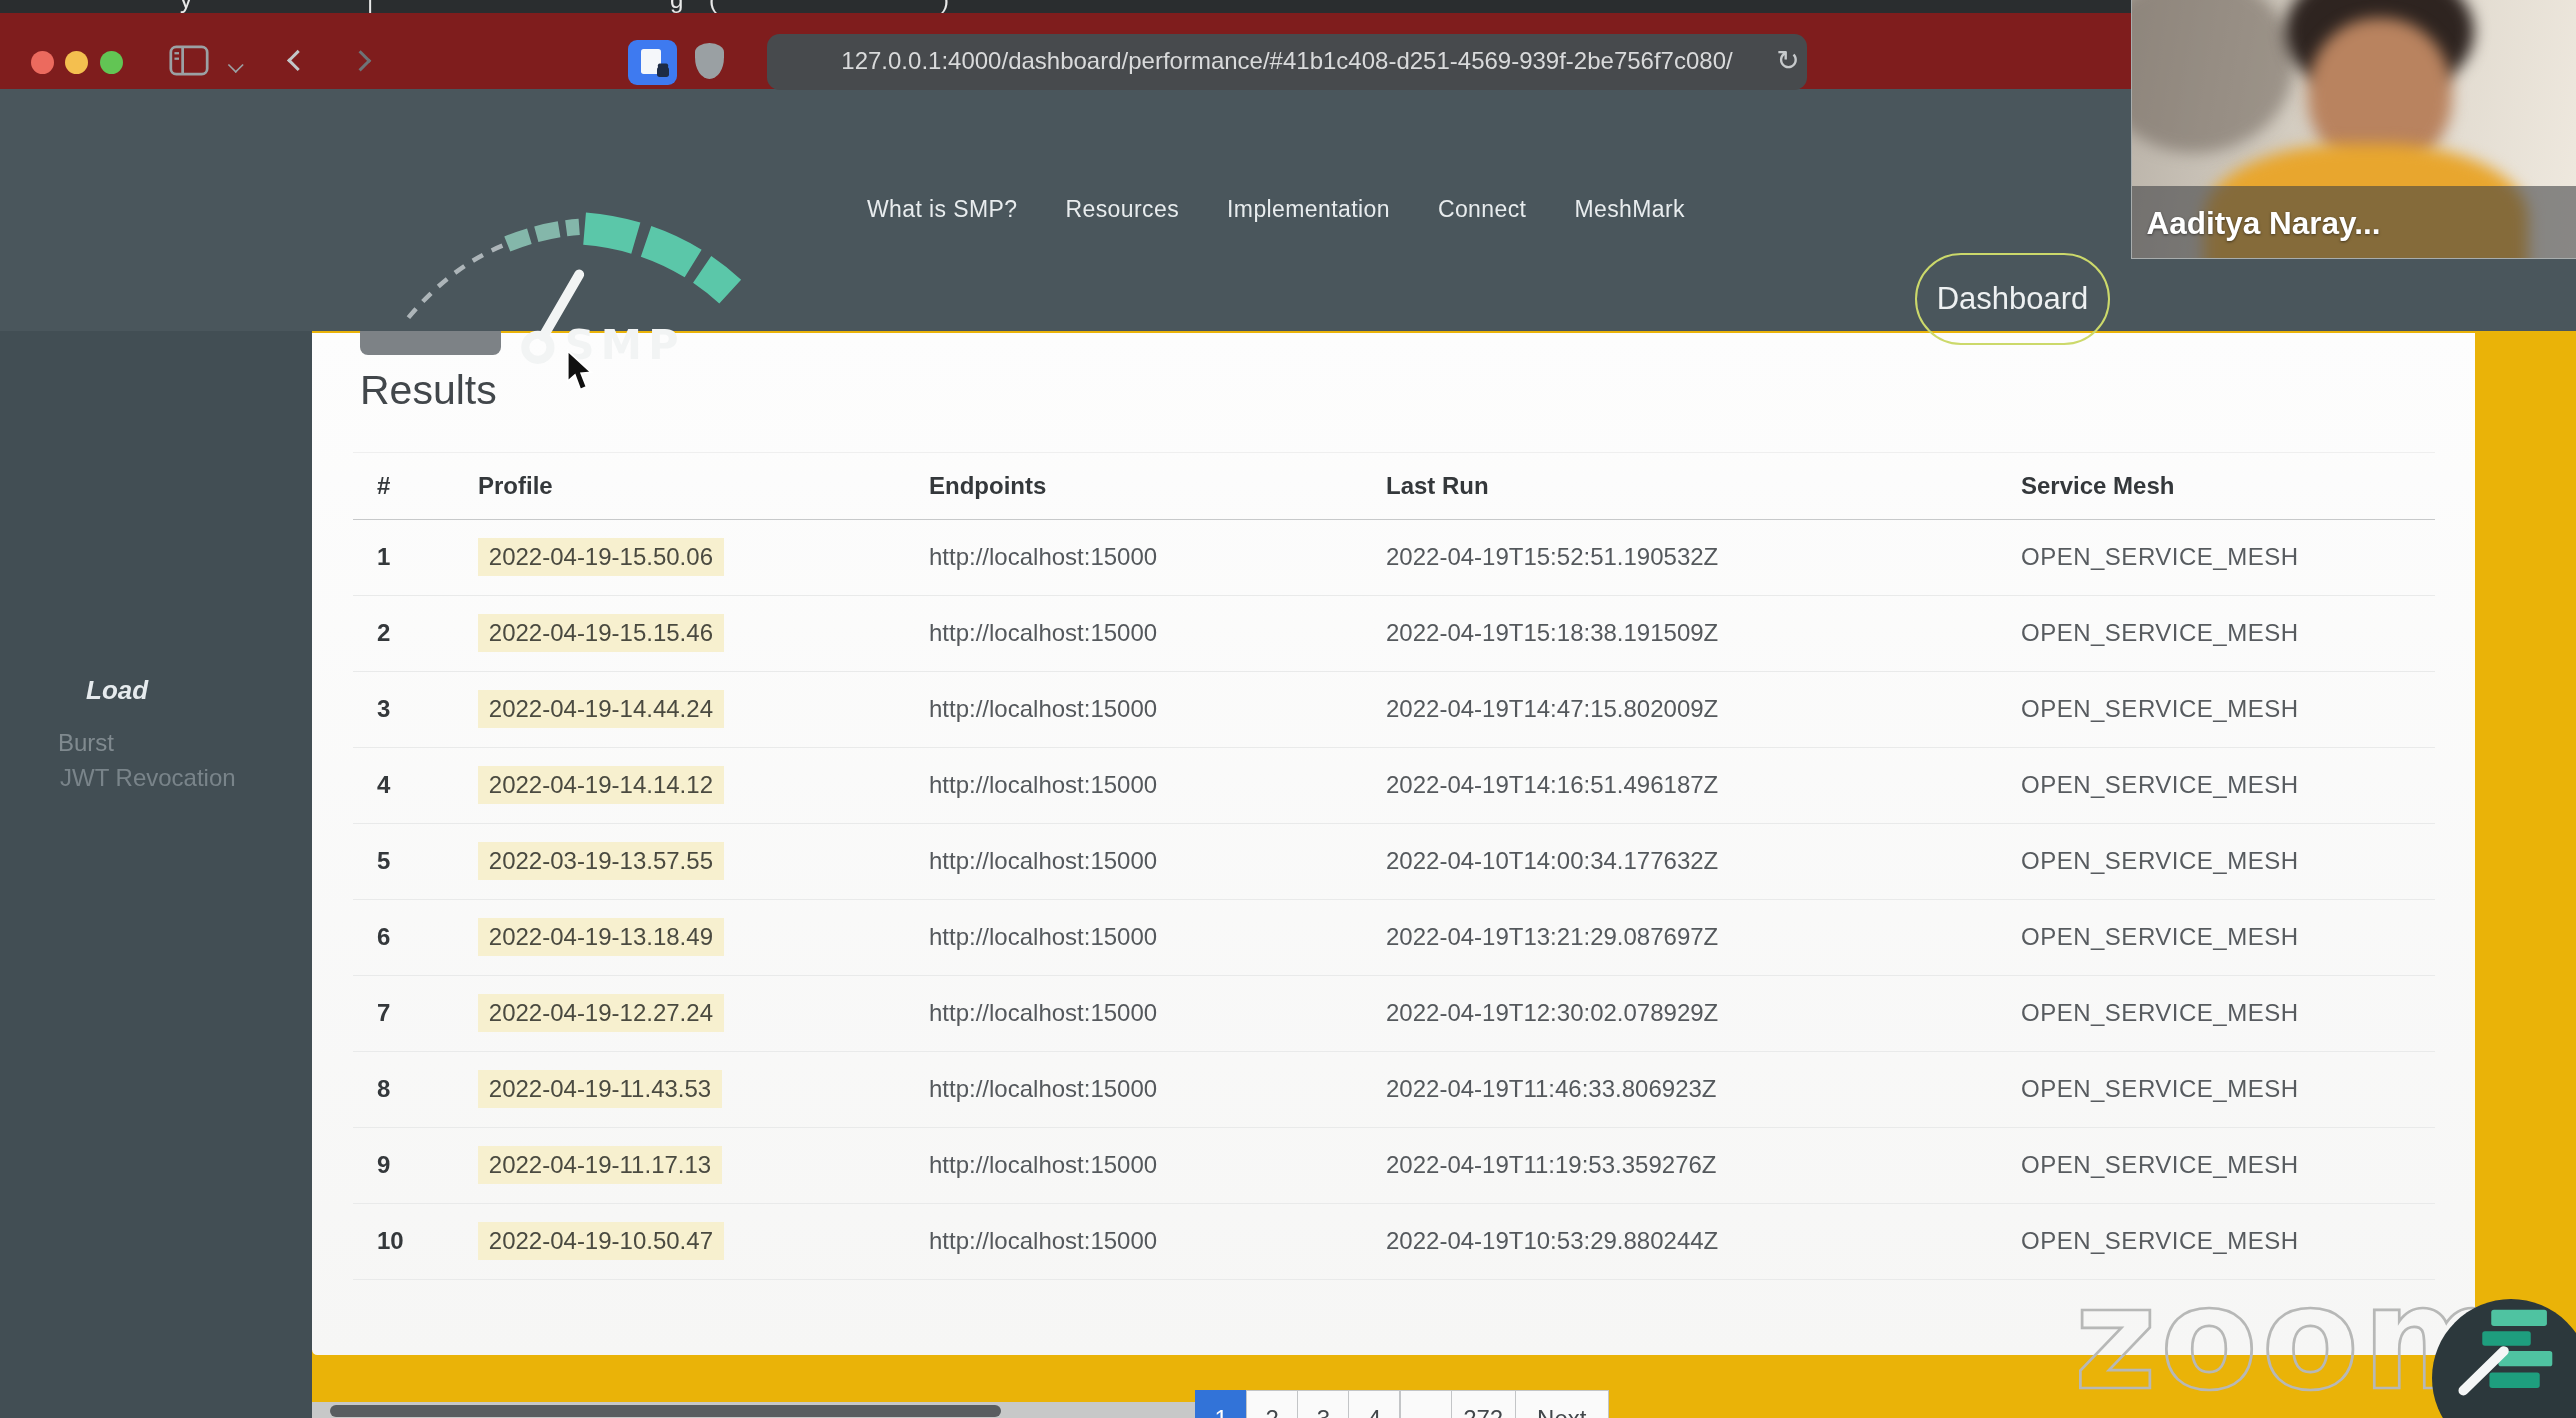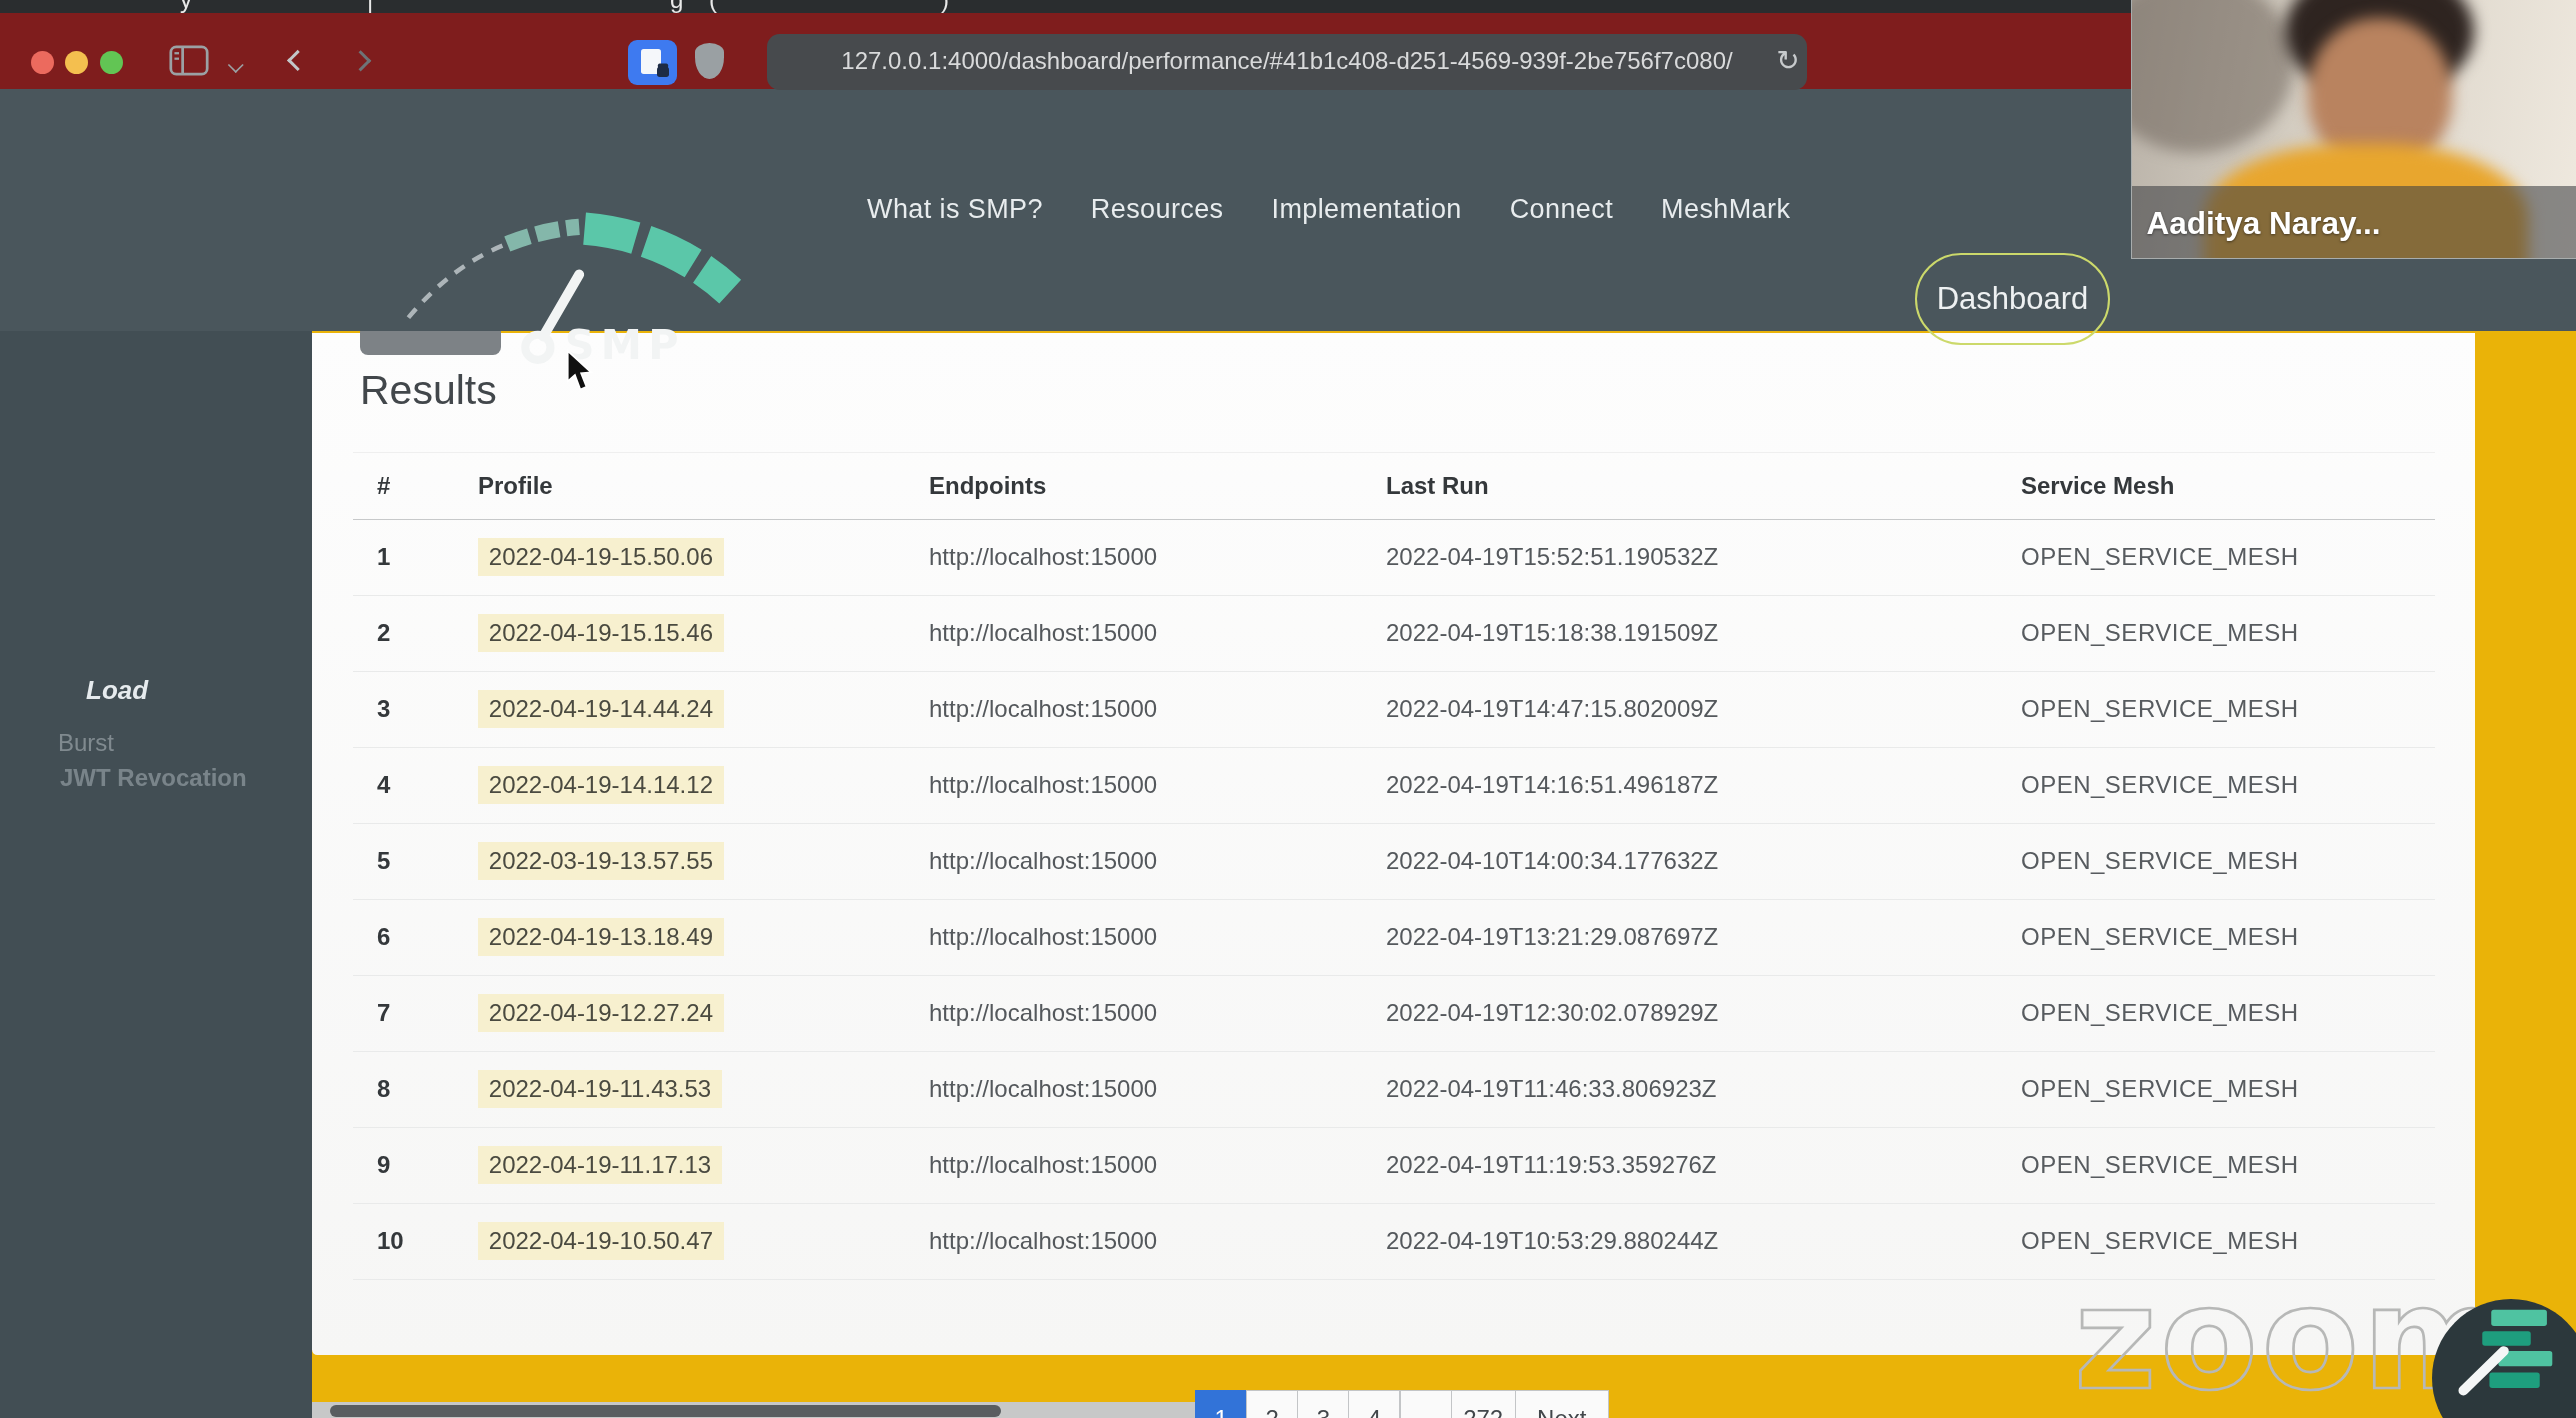--- a/index.html
+++ b/index.html
@@ -42,31 +42,31 @@
                text-align:center; line-height:54px; white-space:nowrap; overflow:hidden; }
   #refresh-icon { position:absolute; left:1768px; top:21.6px; width:40px; height:56px;
                   color:#c7cacc; font-size:28px; line-height:54px; text-align:center; }
 
   
   #site-header { position:absolute; left:0; top:88px; width:2576px; height:243px;
                  background:#4a565c; z-index:10; }
   #logo { position:absolute; left:401px; top:120px; }
   #main-nav { position:absolute; left:867px; top:0; height:243px; display:flex;
               align-items:center; gap:48px; }
-  #main-nav .nav-item { color:#e8ecee; font-size:27px; letter-spacing:0.4px; white-space:nowrap; }
+  #main-nav .nav-item { color:#e8ecee; font-size:23px; letter-spacing:0.4px; white-space:nowrap; }
   #dashboard-pill { position:absolute; left:1915px; top:165px; width:195px; height:92px;
                     border:2.7px solid #ccd96b; border-radius:47px; color:#eef1f2;
                     font-size:31px; display:flex; align-items:center; justify-content:center; }
 
   
   #side-nav { position:absolute; left:0; top:331px; width:312px; height:1087px; background:#424e54; }
   #side-load { position:absolute; left:86px; top:344px; font-style:italic; font-weight:600;
                font-size:26px; color:#e6ebee; }
   #side-burst { position:absolute; left:58px; top:398px; font-size:24px; color:rgba(214,222,226,.42); }
-  #side-jwt { position:absolute; left:60px; top:433px; font-size:24px; color:rgba(214,222,226,.38);font-weight:bold; }
+  #side-jwt { position:absolute; left:60px; top:433px; font-size:24px; color:rgba(214,222,226,.38); }
 
   
   #content { position:absolute; left:312px; top:331px; width:2264px; height:1087px;
              background:#eab308; }
   #card { position:absolute; left:0; top:1.8px; width:2163px; height:1022px;
           background:linear-gradient(#fdfdfd,#f6f6f5); border-radius:0 0 5.4px 5.4px; }
   #card-tab { position:absolute; left:48px; top:-9px; width:141px; height:31px;
               background:#7d8286; border-radius:8px; }
   #results-title { position:absolute; left:48px; top:34px; font-size:41px; color:#42474b;
                    font-weight:500; }

